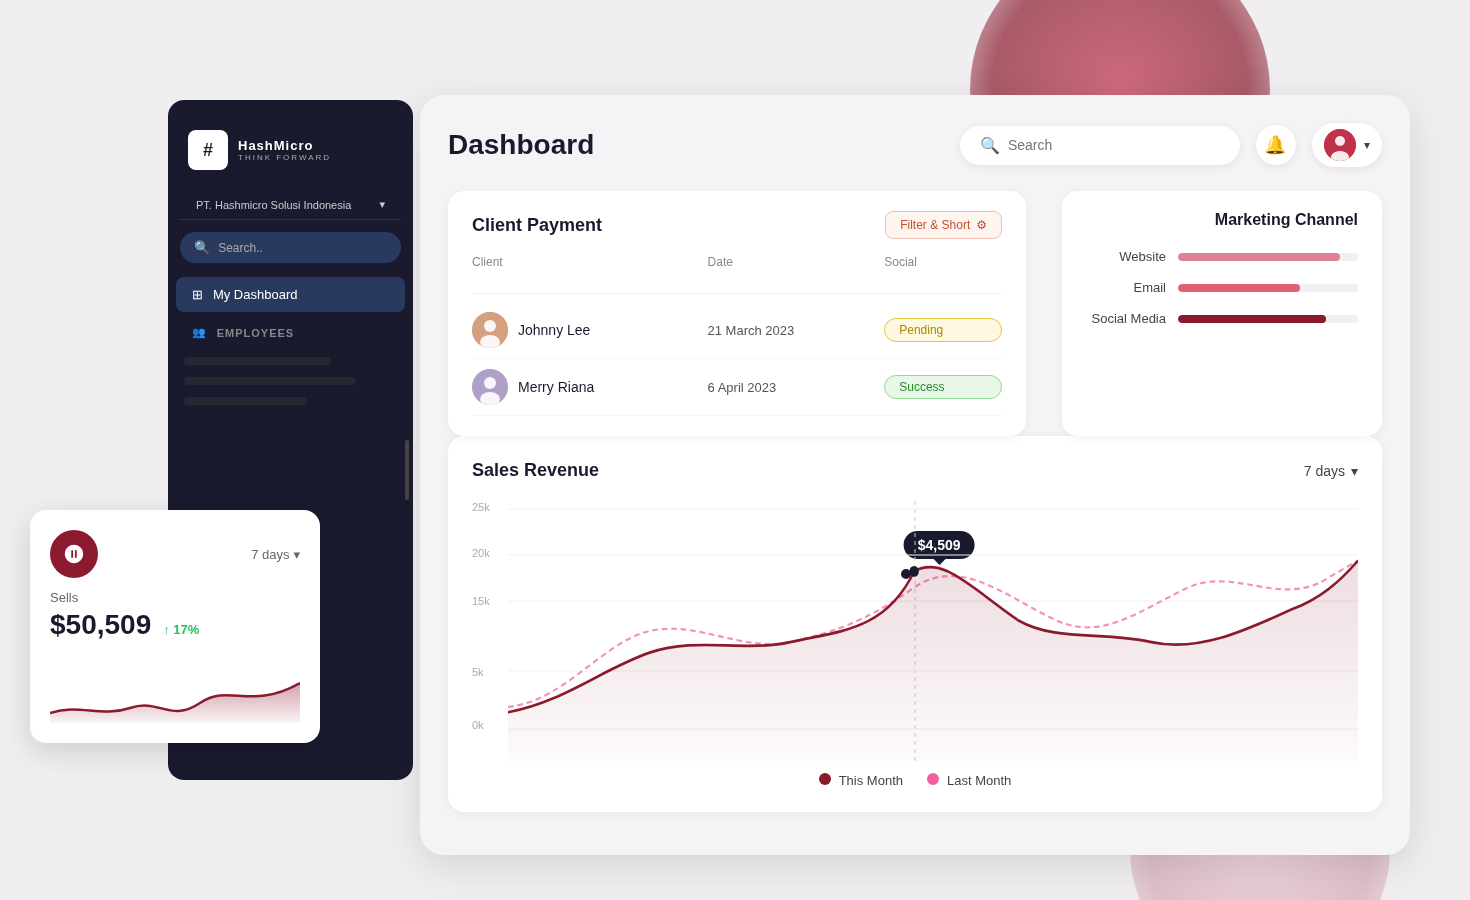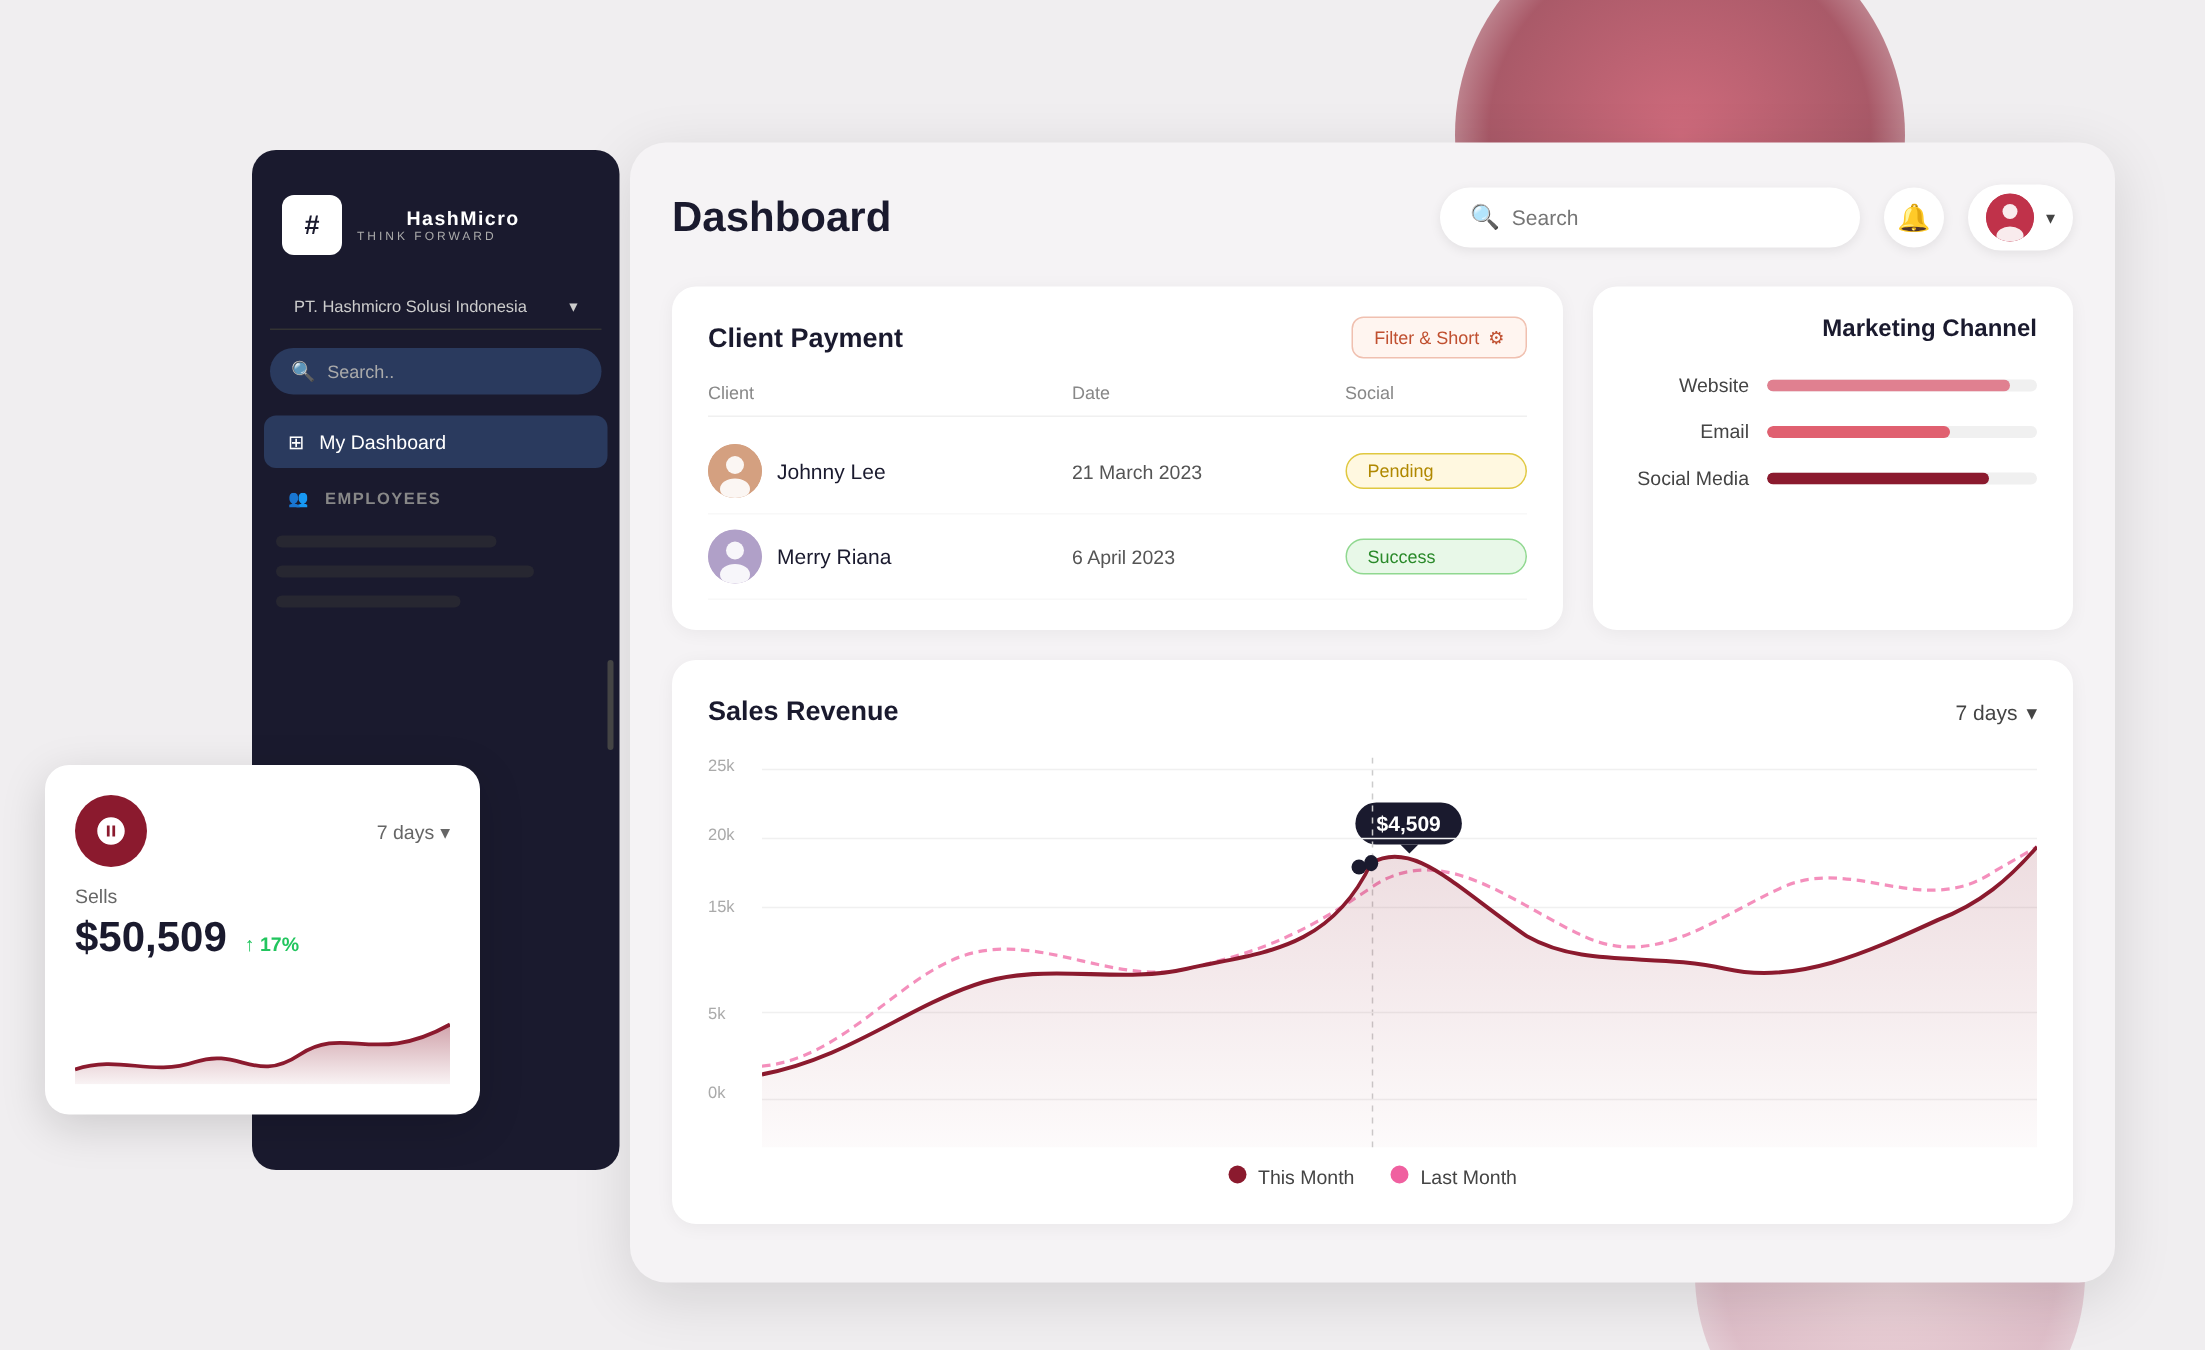--- a/index.html
+++ b/index.html
@@ -67,21 +67,20 @@
       font-size: 18px;
       color: #1a1a2e;
       font-weight: bold;
     }
     .logo-text {
       color: #fff;
       font-size: 13px;
       font-weight: 800;
       letter-spacing: 1px;
       line-height: 1.2;
-      margin-left: 33px;
     }
     .logo-sub {
       color: #aaa;
       font-size: 8px;
       letter-spacing: 2px;
     }
     .company-selector {
       display: flex;
       align-items: center;
       justify-content: space-between;
@@ -286,22 +285,21 @@
       overflow: hidden;
       display: flex;
       align-items: center;
       justify-content: center;
     }
 
     
     .content-grid {
       display: grid;
       grid-template-columns: 1fr 320px;
-      gap: 20px;
-      margin-bottom: 20px;
+      gap: 36px;
     }
 
     
     .card {
       background: #fff;
       border-radius: 16px;
       padding: 20px 24px;
       box-shadow: 0 2px 12px rgba(0,0,0,0.05);
     }
     .card-header {
@@ -325,21 +323,21 @@
       padding: 6px 14px;
       font-size: 12px;
       color: #c05030;
       cursor: pointer;
     }
 
     
     .table-header {
       display: grid;
       grid-template-columns: 2fr 1.5fr 1fr;
-      padding: 0 0 8px 0;
+      padding: 0 0 24px 0;
       border-bottom: 1px solid #f0f0f0;
       margin-bottom: 8px;
     }
     .table-col-header {
       font-size: 12px;
       color: #888;
       font-weight: 500;
     }
     .table-row {
       display: grid;

